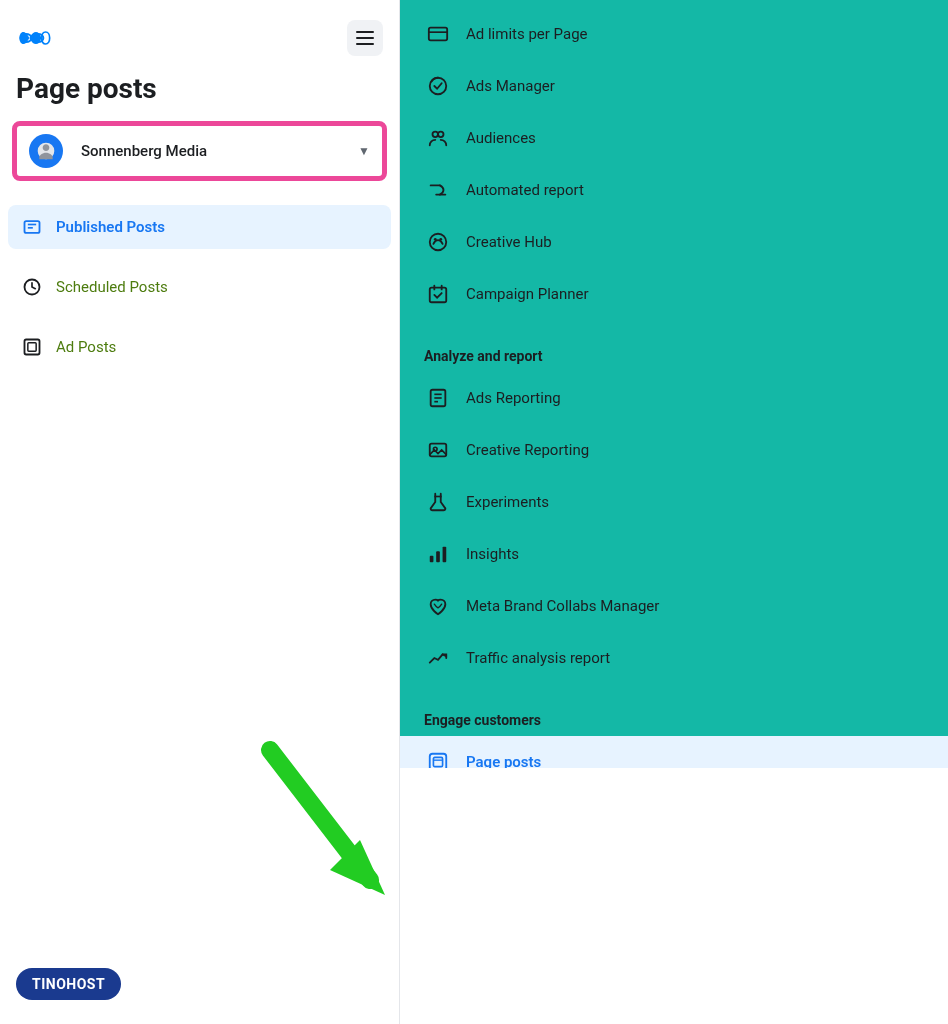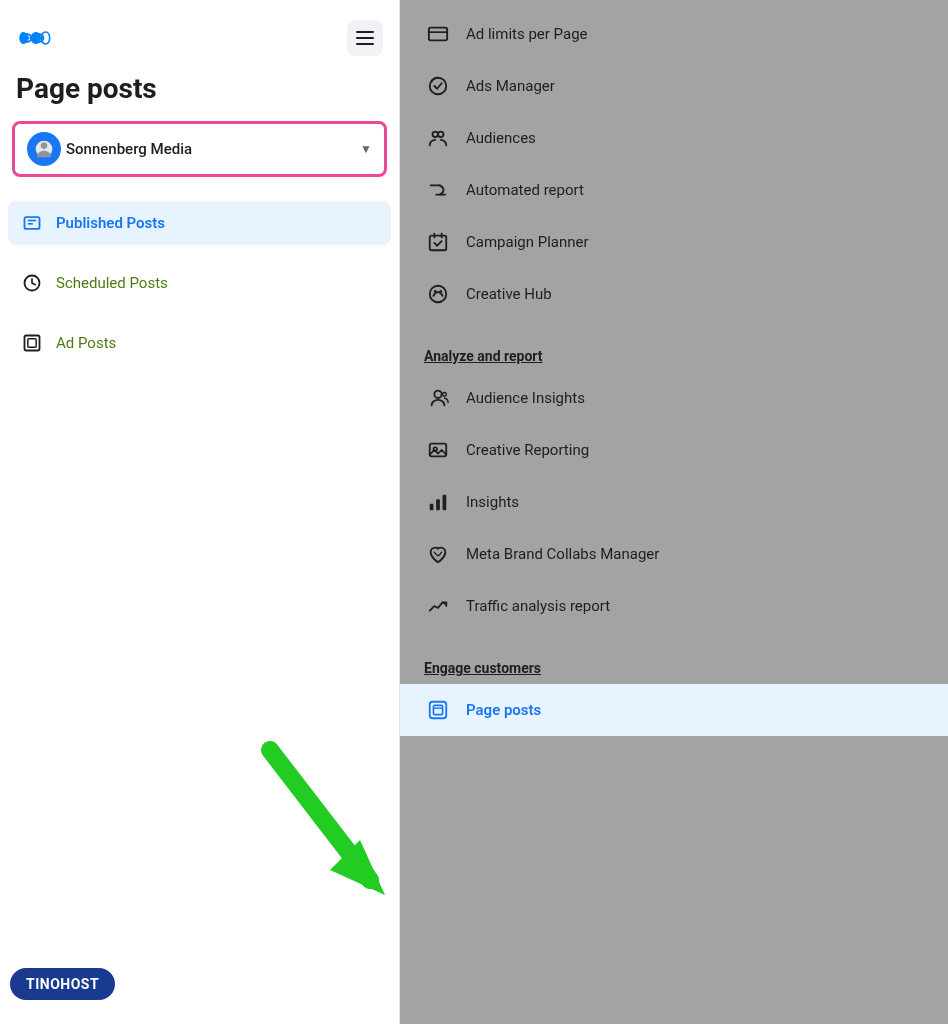--- a/index.html
+++ b/index.html
@@ -66,26 +66,26 @@
 
     .page-title {
       font-size: 28px;
       font-weight: 700;
       color: #1c1e21;
       padding: 4px 16px 16px 16px;
     }
 
     .account-selector {
       margin: 0 12px 24px 12px;
-      border: 3px solid #ec4899;
+      border: 5px solid #ec4899;
       border-radius: 8px;
       padding: 8px 12px;
       display: flex;
       align-items: center;
-      gap: 5px;
+      gap: 18px;
       cursor: pointer;
       background: #fff;
     }
 
     .account-avatar {
       width: 34px;
       height: 34px;
       border-radius: 50%;
       background: #1877f2;
       display: flex;
@@ -142,49 +142,48 @@
       color: #1c1e21;
     }
 
     .nav-item.active .nav-icon {
       color: #1877f2;
     }
 
     .sidebar-bottom {
       position: absolute;
       bottom: 24px;
-      left: 10px;
+      left: 16px;
       text-align: right;
     }
 
     .tino-badge {
       background: #1a3a8f;
       color: white;
       font-size: 14px;
       font-weight: 700;
       padding: 8px 16px;
       border-radius: 24px;
       letter-spacing: 0.5px;
     }
 
     
     .right-panel {
       flex: 1;
-      height: 1024px;
-      background: #a3a3a3;
+      height: 768px;
+      background: #14b8a6;
       overflow-y: auto;
       padding: 0 0 24px 0;
     }
 
     .section-header {
       font-size: 14px;
       font-weight: 700;
       color: #1c1e21;
       padding: 20px 24px 8px 24px;
-      text-decoration: underline;
     }
 
     .menu-item {
       display: flex;
       align-items: center;
       gap: 14px;
       padding: 12px 24px;
       cursor: pointer;
       font-size: 15px;
       color: #1c1e21;
@@ -356,69 +355,78 @@
         <path d="M10 17H20" stroke="#1c1e21" stroke-width="2" stroke-linecap="round"></path>
         <path d="M14 7C14 7 18 9 18 12C18 15 14 17 14 17" stroke="#1c1e21" stroke-width="2" stroke-linecap="round" fill="none"></path>
       </svg>
     </div>
     <span>Automated report</span>
   </div>
 
   <div class="menu-item">
     <div class="menu-icon">
       <svg width="22" height="22" viewBox="0 0 24 24" fill="none">
+        <circle cx="12" cy="12" r="9" stroke="#1c1e21" stroke-width="2" fill="none"></circle>
+        <path d="M7 14C7 14 9 10 12 10C15 10 17 14 17 14" stroke="#1c1e21" stroke-width="2" stroke-linecap="round" fill="none"></path>
+        <circle cx="9" cy="9" r="1.5" fill="#1c1e21"></circle>
+        <circle cx="15" cy="9" r="1.5" fill="#1c1e21"></circle>
+      </svg>
+    </div>
+    <span>Creative Hub</span>
+  </div>
+
+  <div class="menu-item">
+    <div class="menu-icon">
+      <svg width="22" height="22" viewBox="0 0 24 24" fill="none">
         <rect x="3" y="5" width="18" height="16" rx="2" stroke="#1c1e21" stroke-width="2" fill="none"></rect>
         <line x1="8" y1="3" x2="8" y2="7" stroke="#1c1e21" stroke-width="2" stroke-linecap="round"></line>
         <line x1="16" y1="3" x2="16" y2="7" stroke="#1c1e21" stroke-width="2" stroke-linecap="round"></line>
         <path d="M8 13L11 16L16 11" stroke="#1c1e21" stroke-width="2" stroke-linecap="round" fill="none"></path>
       </svg>
     </div>
     <span>Campaign Planner</span>
   </div>
 
-  <div class="menu-item">
-    <div class="menu-icon">
-      <svg width="22" height="22" viewBox="0 0 24 24" fill="none">
-        <circle cx="12" cy="12" r="9" stroke="#1c1e21" stroke-width="2" fill="none"></circle>
-        <path d="M7 14C7 14 9 10 12 10C15 10 17 14 17 14" stroke="#1c1e21" stroke-width="2" stroke-linecap="round" fill="none"></path>
-        <circle cx="9" cy="9" r="1.5" fill="#1c1e21"></circle>
-        <circle cx="15" cy="9" r="1.5" fill="#1c1e21"></circle>
-      </svg>
-    </div>
-    <span>Creative Hub</span>
-  </div>
-
   <div class="divider"></div>
 
   <div class="section-header">Analyze and report</div>
 
-
-  <div class="menu-item">
-    <div class="menu-icon">
-      <svg width="22" height="22" viewBox="0 0 24 24" fill="none">
-        <circle cx="12" cy="8" r="4" stroke="#1c1e21" stroke-width="2" fill="none"></circle>
-        <path d="M5 20C5 16.7 8.1 14 12 14C15.9 14 19 16.7 19 20" stroke="#1c1e21" stroke-width="2" stroke-linecap="round" fill="none"></path>
-        <circle cx="19" cy="8" r="2" stroke="#1c1e21" stroke-width="1.5" fill="none"></circle>
-        <path d="M19 12C21 12.5 23 14 23 17" stroke="#1c1e21" stroke-width="1.5" stroke-linecap="round" fill="none"></path>
-      </svg>
-    </div>
-    <span>Audience Insights</span>
-  </div>
+  <div class="menu-item">
+    <div class="menu-icon">
+      <svg width="22" height="22" viewBox="0 0 24 24" fill="none">
+        <rect x="4" y="3" width="16" height="18" rx="2" stroke="#1c1e21" stroke-width="2" fill="none"></rect>
+        <line x1="8" y1="8" x2="16" y2="8" stroke="#1c1e21" stroke-width="1.8"></line>
+        <line x1="8" y1="12" x2="16" y2="12" stroke="#1c1e21" stroke-width="1.8"></line>
+        <line x1="8" y1="16" x2="12" y2="16" stroke="#1c1e21" stroke-width="1.8"></line>
+      </svg>
+    </div>
+    <span>Ads Reporting</span>
+  </div>
+
 
   <div class="menu-item">
     <div class="menu-icon">
       <svg width="22" height="22" viewBox="0 0 24 24" fill="none">
         <rect x="3" y="5" width="18" height="14" rx="2" stroke="#1c1e21" stroke-width="2" fill="none"></rect>
         <circle cx="9" cy="11" r="2" stroke="#1c1e21" stroke-width="1.8" fill="none"></circle>
         <path d="M3 17L8 12L12 16L16 12L21 17" stroke="#1c1e21" stroke-width="1.8" stroke-linecap="round" fill="none"></path>
       </svg>
     </div>
     <span>Creative Reporting</span>
   </div>
 
+  <div class="menu-item">
+    <div class="menu-icon">
+      <svg width="22" height="22" viewBox="0 0 24 24" fill="none">
+        <path d="M9 3V12L4 19C4 19 4 21 6 21H18C20 21 20 19 20 19L15 12V3" stroke="#1c1e21" stroke-width="2" stroke-linecap="round" fill="none"></path>
+        <line x1="8" y1="6" x2="16" y2="6" stroke="#1c1e21" stroke-width="1.8"></line>
+      </svg>
+    </div>
+    <span>Experiments</span>
+  </div>
 
   <div class="menu-item">
     <div class="menu-icon">
       <svg width="22" height="22" viewBox="0 0 24 24" fill="none">
         <rect x="3" y="14" width="4" height="7" rx="1" fill="#1c1e21"></rect>
         <rect x="10" y="9" width="4" height="12" rx="1" fill="#1c1e21"></rect>
         <rect x="17" y="4" width="4" height="17" rx="1" fill="#1c1e21"></rect>
       </svg>
     </div>
     <span>Insights</span>

